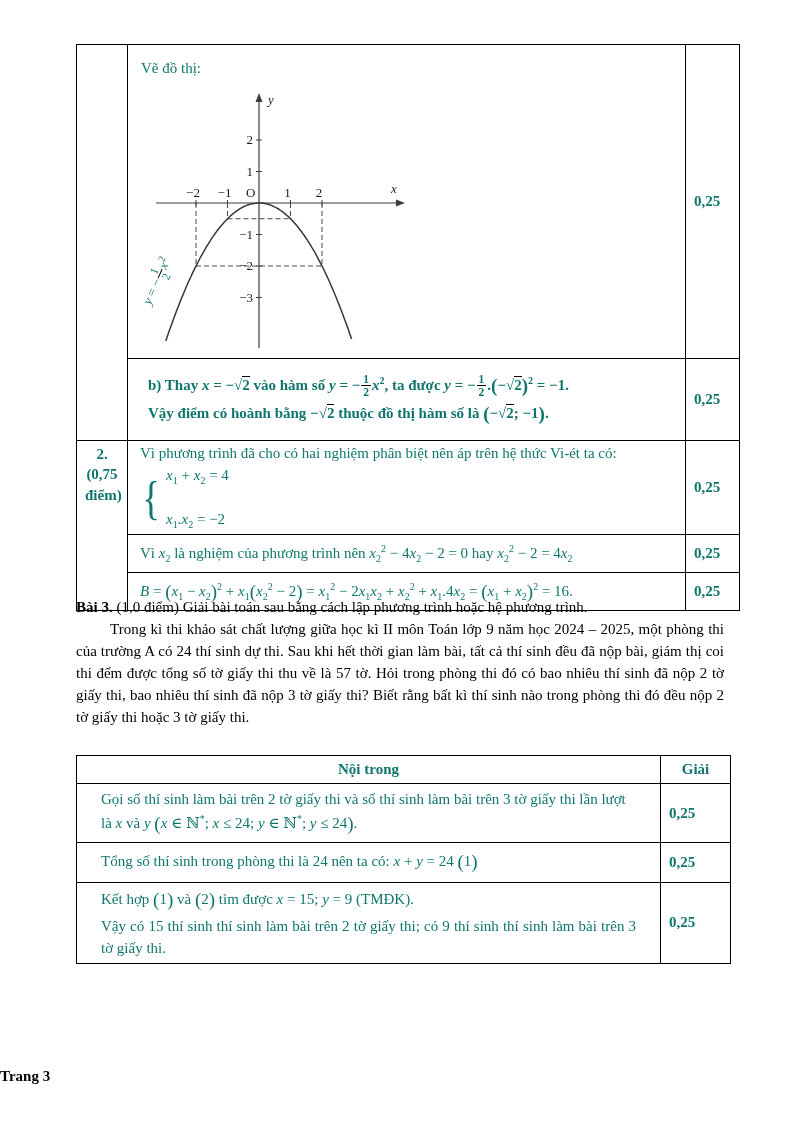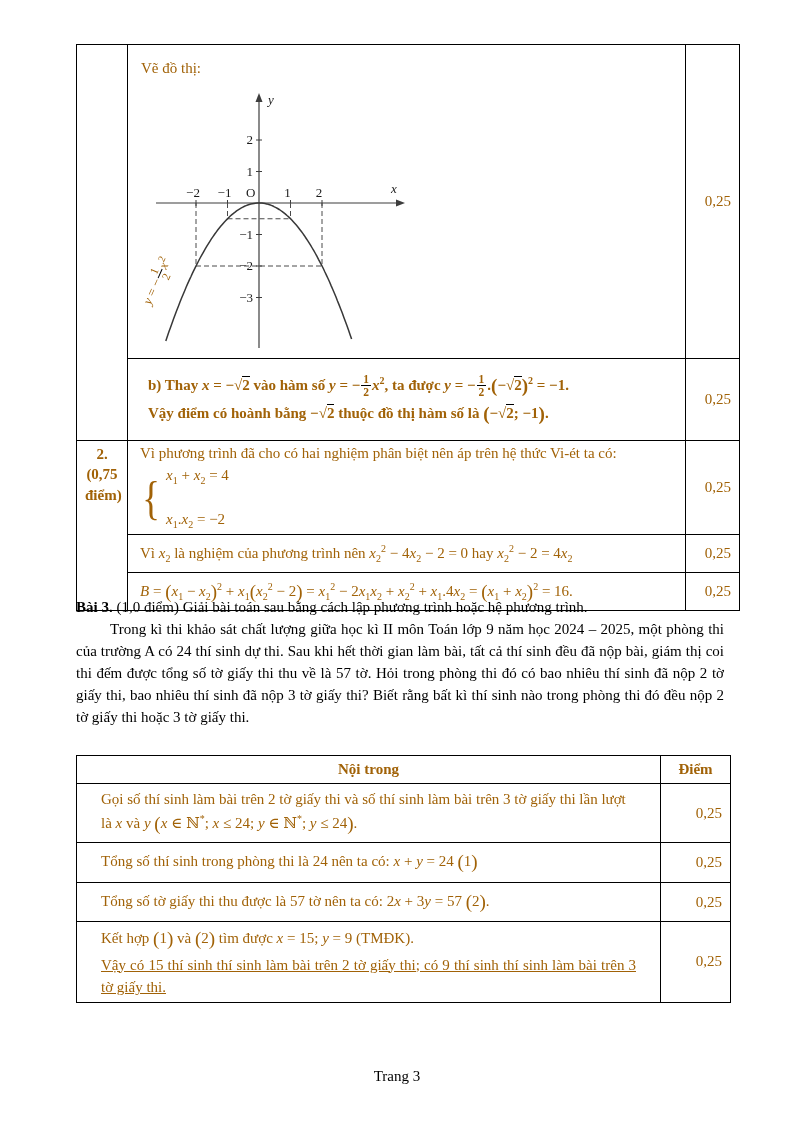--- a/index.html
+++ b/index.html
@@ -1,21 +1,21 @@
 <!DOCTYPE html>
 <html><head>
 <meta charset="utf-8">
 <style>
   html,body{margin:0;padding:0;background:#ffffff;}
   .page{position:relative;width:794px;height:1122px;background:#ffffff;
         font-family:"Liberation Serif","DejaVu Serif",serif;font-size:15px;color:#000;overflow:hidden;}
   table{border-collapse:collapse;table-layout:fixed;}
   td,th{border:1px solid #000;padding:2px 8px;vertical-align:middle;
-        font-family:"Liberation Serif","DejaVu Serif",serif;font-size:15px;color:#a16207;}
-  .score{font-weight:normal;text-align:right;}
+        font-family:"Liberation Serif","DejaVu Serif",serif;font-size:15px;color:#0f766e;}
+  .score{font-weight:bold;text-align:left;}
   .upper-table{position:absolute;left:76px;top:44px;width:663px;}
   .lower-table{position:absolute;left:76px;top:755px;width:654px;}
   .label-cell{font-weight:bold;text-align:center;vertical-align:top;padding-top:3px;line-height:1.35;}
   .graph-cell{position:relative;padding:0;}
   .graph-title{position:absolute;left:13px;top:15px;}
   .graph-svg{position:absolute;left:0;top:0;}
   .curve-label{position:absolute;left:5px;top:224px;width:max-content;font-size:13px;
                transform:rotate(-66deg);transform-origin:center;}
   .math-line{padding-left:12px;margin:4px 0;}
   .viet-cell{padding:2px 6px 2px 12px;line-height:1.4;}
@@ -29,21 +29,21 @@
   .sqrt{white-space:nowrap;}
   .sqrt .rad{border-top:1px solid #000;}
   .bigp{font-size:19px;vertical-align:-2px;}
   sub{font-size:10px;}
   sup{font-size:10px;}
   .p4{position:absolute;left:76px;top:596px;width:648px;line-height:22px;}
   .p4-head{font-weight:bold;}
   .p4-note{}
   .p4-body{margin:0;text-indent:34px;text-align:justify;}
   .content-cell{line-height:1.5;padding:3px 24px;}
-  .footer{position:absolute;left:0;top:1068px;width:100%;text-align:center;}
+  .footer{position:absolute;left:0;top:1068px;width:100%;font-weight:bold;}
 </style>
 </head>
 <body>
 
 <div class="page">
 
   <table class="upper-table">
     <colgroup>
         <col style="width:51px">
         <col style="width:558px">
@@ -130,38 +130,34 @@
   </div>
 
   <table class="lower-table">
     <colgroup>
         <col style="width:584px">
         <col style="width:70px">
       </colgroup>
     <tbody>
         <tr>
       <th style="height:23px;">Nội trong</th>
-      <th>Điểm</th>
+      <th>Giải</th>
     </tr>
     <tr>
       <td class="content-cell" style="height:52px;">Gọi số thí sinh làm bài trên 2 tờ giấy thi và số thí sinh làm bài trên 3 tờ giấy thi lần lượt là <i>x</i> và <i>y</i> <span class="bigp">(</span><i>x</i> ∈ ℕ<sup>*</sup>; <i>x</i> ≤ 24; <i>y</i> ∈ ℕ<sup>*</sup>; <i>y</i> ≤ 24<span class="bigp">)</span>.</td>
       <td class="score">0,25</td>
     </tr>
     <tr>
       <td class="content-cell" style="height:33px;">Tổng số thí sinh trong phòng thi là 24 nên ta có: <i>x</i> + <i>y</i> = 24 <span class="bigp">(</span>1<span class="bigp">)</span></td>
       <td class="score">0,25</td>
     </tr>
     <tr>
-      <td class="content-cell" style="height:32px;">Tổng số tờ giấy thi thu được là 57 tờ nên ta có: 2<i>x</i> + 3<i>y</i> = 57 <span class="bigp">(</span>2<span class="bigp">)</span>.</td>
-      <td class="score">0,25</td>
-    </tr>
-    <tr>
       <td class="content-cell" style="height:70px;">
         <div>Kết hợp <span class="bigp">(</span>1<span class="bigp">)</span> và <span class="bigp">(</span>2<span class="bigp">)</span> tìm được <i>x</i> = 15; <i>y</i> = 9 (TMĐK).</div>
-        <div style="text-align:justify;text-decoration:underline;">Vậy có 15 thí sinh thí sinh làm bài trên 2 tờ giấy thi; có 9 thí sinh thí sinh làm bài trên 3 tờ giấy thi.</div>
+        <div style="text-align:justify;">Vậy có 15 thí sinh thí sinh làm bài trên 2 tờ giấy thi; có 9 thí sinh thí sinh làm bài trên 3 tờ giấy thi.</div>
       </td>
       <td class="score">0,25</td>
     </tr>
   </tbody>
     </table>
 
   <div class="footer">Trang 3</div>
 </div>
 
 </body></html>

